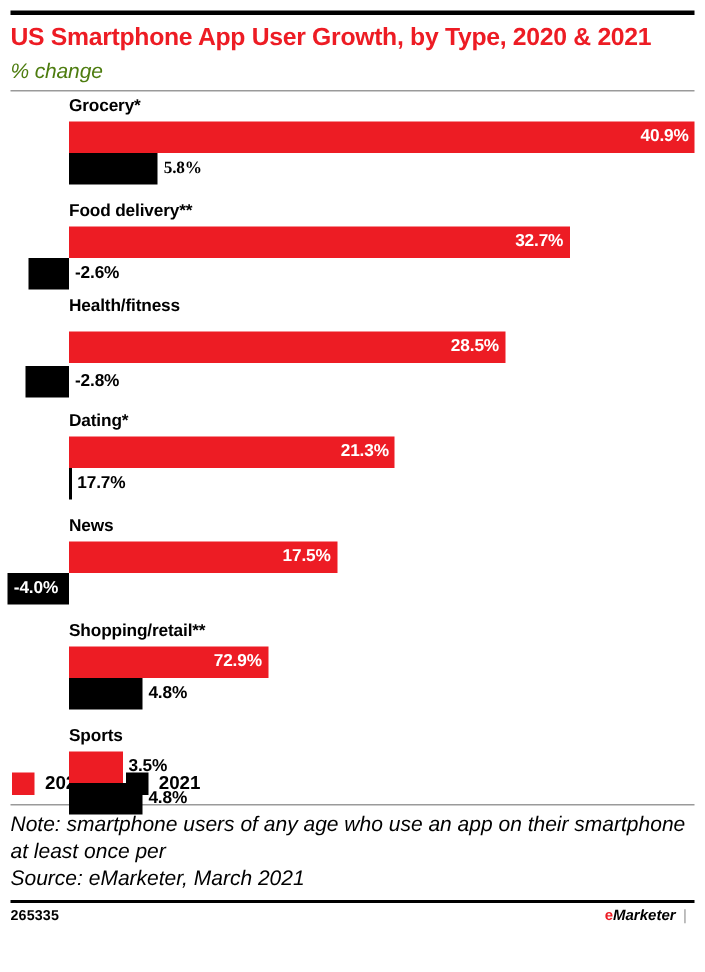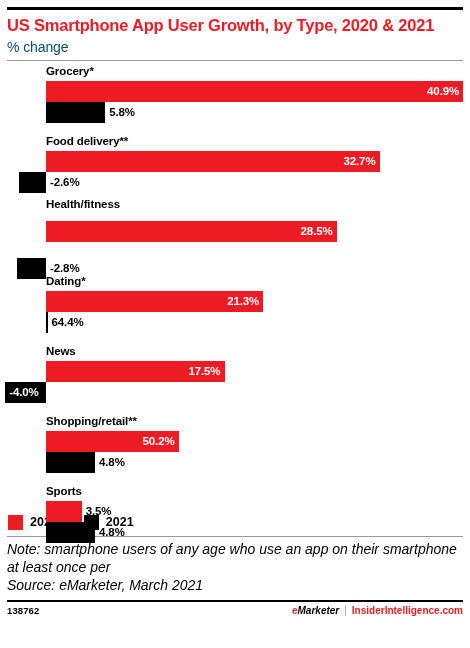--- a/index.html
+++ b/index.html
@@ -37,21 +37,22 @@
   .chart-title {
     font-size: 16.5px;
     font-weight: bold;
     line-height: 1.16;
     color: #ED1C24;
     letter-spacing: -0.2px;
     margin: 0;
   }
   .chart-subtitle {
     font-size: 14px;
-    color: #0c4a6e;
+    font-style: italic;
+    color: #4d7c0f;
     margin: 4px 0 5px 0;
     letter-spacing: -0.1px;
   }
   .subtitle-rule {
     height: 1px;
     background: #9a9a9a;
     margin: 0 7px;
   }
 
   
@@ -183,72 +184,72 @@
 
   <div class="plot" id="plot">
       <div class="group">
         <div class="cat-label" style="top: 0px;">Grocery*</div>
         <div class="bar-row" style="top: 16px;">
           <div class="bar pos2020" style="left: 46px; width: 417.18px;"></div>
           <div class="val-label inside-light" style="left: 421.18px; width: 38px; text-align: right;">40.9%</div>
         </div>
         <div class="bar-row" style="top: 37px;">
           <div class="bar pos2021" style="left: 46px; width: 59.16px;"></div>
-          <div class="val-label outside" style="left: 109.16px;">5.8%</div>
+          <div class="val-label outside" style="left: 109.16px; font-family: Liberation Serif, serif;">5.8%</div>
         </div>
       </div>
       <div class="group">
         <div class="cat-label" style="top: 70px;">Food delivery**</div>
         <div class="bar-row" style="top: 86px;">
           <div class="bar pos2020" style="left: 46px; width: 333.54px;"></div>
           <div class="val-label inside-light" style="left: 337.54px; width: 38px; text-align: right;">32.7%</div>
         </div>
         <div class="bar-row" style="top: 107px;">
           <div class="bar neg2021" style="left: 19.48px; width: 26.52px;"></div>
           <div class="val-label outside" style="left: 50px;">-2.6%</div>
         </div>
       </div>
       <div class="group">
         <div class="cat-label" style="top: 133px;">Health/fitness</div>
         <div class="bar-row" style="top: 156px;">
           <div class="bar pos2020" style="left: 46px; width: 290.7px;"></div>
           <div class="val-label inside-light" style="left: 294.7px; width: 38px; text-align: right;">28.5%</div>
         </div>
-        <div class="bar-row" style="top: 193px;">
+        <div class="bar-row" style="top: 179px;">
           <div class="bar neg2021" style="left: 17.44px; width: 28.56px;"></div>
           <div class="val-label outside" style="left: 50px;">-2.8%</div>
         </div>
       </div>
       <div class="group">
         <div class="cat-label" style="top: 210px;">Dating*</div>
         <div class="bar-row" style="top: 226px;">
           <div class="bar pos2020" style="left: 46px; width: 217.26px;"></div>
           <div class="val-label inside-light" style="left: 221.26px; width: 38px; text-align: right;">21.3%</div>
         </div>
         <div class="bar-row" style="top: 247px;">
           <div class="bar pos2021" style="left: 46px; width: 1.5px;"></div>
-          <div class="val-label outside" style="left: 51.5px;">64.4%</div>
+          <div class="val-label outside" style="left: 51.5px;">17.7%</div>
         </div>
       </div>
       <div class="group">
         <div class="cat-label" style="top: 280px;">News</div>
         <div class="bar-row" style="top: 296px;">
           <div class="bar pos2020" style="left: 46px; width: 178.5px;"></div>
           <div class="val-label inside-light" style="left: 182.5px; width: 38px; text-align: right;">17.5%</div>
         </div>
         <div class="bar-row" style="top: 317px; padding-left: 48px;">
           <div class="bar neg2021" style="left: 5.2px; width: 40.8px;"></div>
           <div class="val-label inside-light" style="left: 9.2px;">-4.0%</div>
         </div>
       </div>
       <div class="group">
         <div class="cat-label" style="top: 350px;">Shopping/retail**</div>
         <div class="bar-row" style="top: 366px;">
           <div class="bar pos2020" style="left: 46px; width: 132.6px;"></div>
-          <div class="val-label inside-light" style="left: 136.6px; width: 38px; text-align: right;">50.2%</div>
+          <div class="val-label inside-light" style="left: 136.6px; width: 38px; text-align: right;">72.9%</div>
         </div>
         <div class="bar-row" style="top: 387px;">
           <div class="bar pos2021" style="left: 46px; width: 48.96px;"></div>
           <div class="val-label outside" style="left: 98.96px;">4.8%</div>
         </div>
       </div>
       <div class="group">
         <div class="cat-label" style="top: 420px;">Sports</div>
         <div class="bar-row" style="top: 436px;">
           <div class="bar pos2020" style="left: 46px; width: 35.7px;"></div>
@@ -275,22 +276,21 @@
   <div class="note-rule"></div>
 
   <div class="notes">
     <div class="note-line">Note: smartphone users of any age who use an app on their smartphone at least once per</div>
     <div class="note-line">Source: eMarketer, March 2021</div>
   </div>
 
   <div class="bottom-rule"></div>
 
   <div class="footer">
-    <div class="chart-id">138762</div>
+    <div class="chart-id">265335</div>
     <div class="brand">
       <span class="e">e</span>
         <span class="marketer">Marketer</span>
       <span class="pipe">|</span>
-      <span class="site">InsiderIntelligence.com</span>
     </div>
   </div>
 
 </div>
 
 </body></html>

